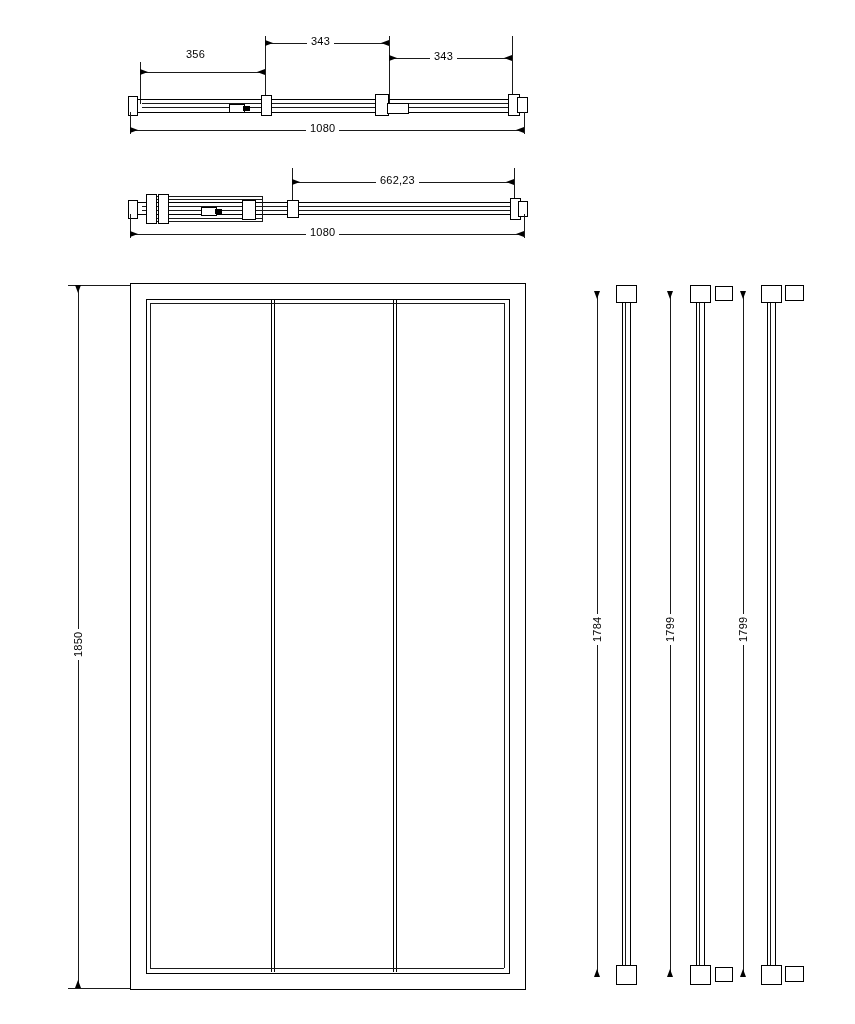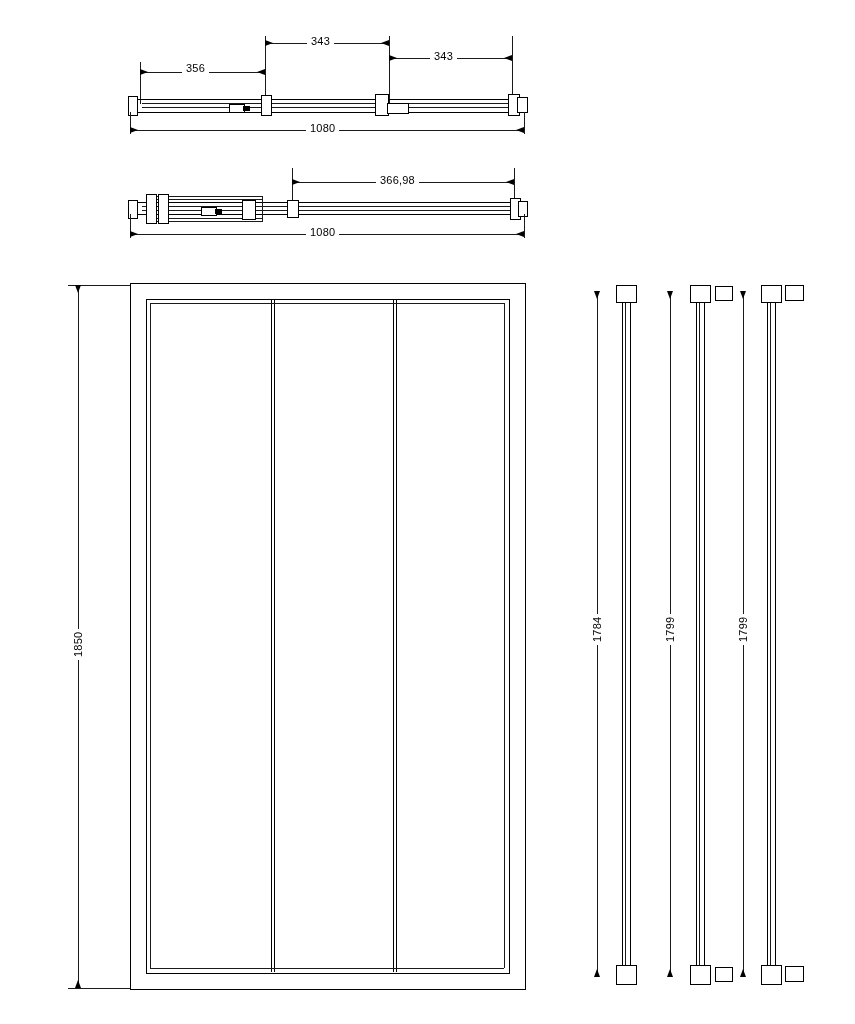--- a/index.html
+++ b/index.html
@@ -124,21 +124,21 @@
 
     <div class="hline thin" style="left:389px; top:58px; width:123px;"></div>
     <div class="arrow right" style="left:389px; top:55px;"></div>
     <div class="arrow left" style="left:504px; top:55px;"></div>
     <div class="dim-label" style="left:430px; top:50px;">343</div>
 
     <div class="vline thin" style="left:140px; top:62px; height:42px;"></div>
     <div class="hline thin" style="left:140px; top:72px; width:125px;"></div>
     <div class="arrow right" style="left:140px; top:69px;"></div>
     <div class="arrow left" style="left:257px; top:69px;"></div>
-    <div class="dim-label" style="left:182px; top:62px;">356</div>
+    <div class="dim-label" style="left:182px; top:48px;">356</div>
 
     <div class="hline" style="left:130px; top:99px; width:394px;"></div>
     <div class="hline" style="left:130px; top:112px; width:394px;"></div>
     <div class="vline" style="left:130px; top:99px; height:13px;"></div>
     <div class="vline" style="left:524px; top:99px; height:13px;"></div>
 
     <div class="hline thin" style="left:142px; top:103px; width:380px;"></div>
     <div class="hline thin" style="left:142px; top:107px; width:380px;"></div>
 
     <div class="blk" style="left:128px; top:96px; width:8px; height:18px;"></div>
@@ -158,21 +158,21 @@
     <div class="dim-label" style="left:306px; top:122px;">1080</div>
   </div>
 
   <div class="abs" style="left:0; top:150px; width:855px; height:110px;">
 
     <div class="vline thin" style="left:292px; top:18px; height:44px;"></div>
     <div class="vline thin" style="left:514px; top:18px; height:44px;"></div>
     <div class="hline thin" style="left:292px; top:32px; width:222px;"></div>
     <div class="arrow right" style="left:292px; top:29px;"></div>
     <div class="arrow left" style="left:506px; top:29px;"></div>
-    <div class="dim-label" style="left:376px; top:24px;">366,98</div>
+    <div class="dim-label" style="left:376px; top:24px;">662,23</div>
 
     <div class="hline" style="left:130px; top:52px; width:394px;"></div>
     <div class="hline" style="left:130px; top:64px; width:394px;"></div>
     <div class="vline" style="left:130px; top:52px; height:12px;"></div>
     <div class="vline" style="left:524px; top:52px; height:12px;"></div>
     <div class="hline thin" style="left:142px; top:56px; width:380px;"></div>
     <div class="hline thin" style="left:142px; top:60px; width:380px;"></div>
 
     <div class="hline thin" style="left:152px; top:46px; width:110px;"></div>
     <div class="hline thin" style="left:152px; top:49px; width:110px;"></div>

